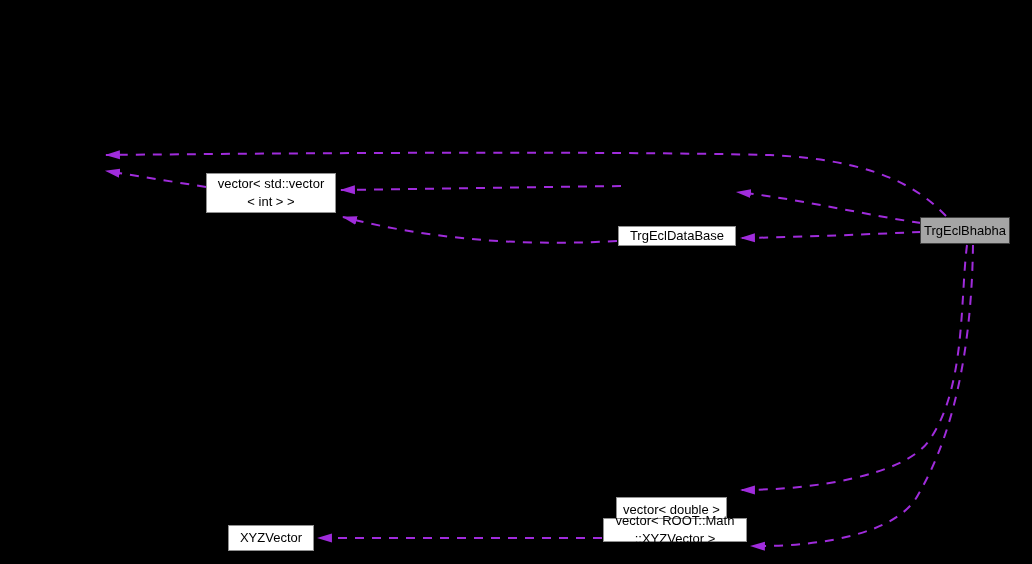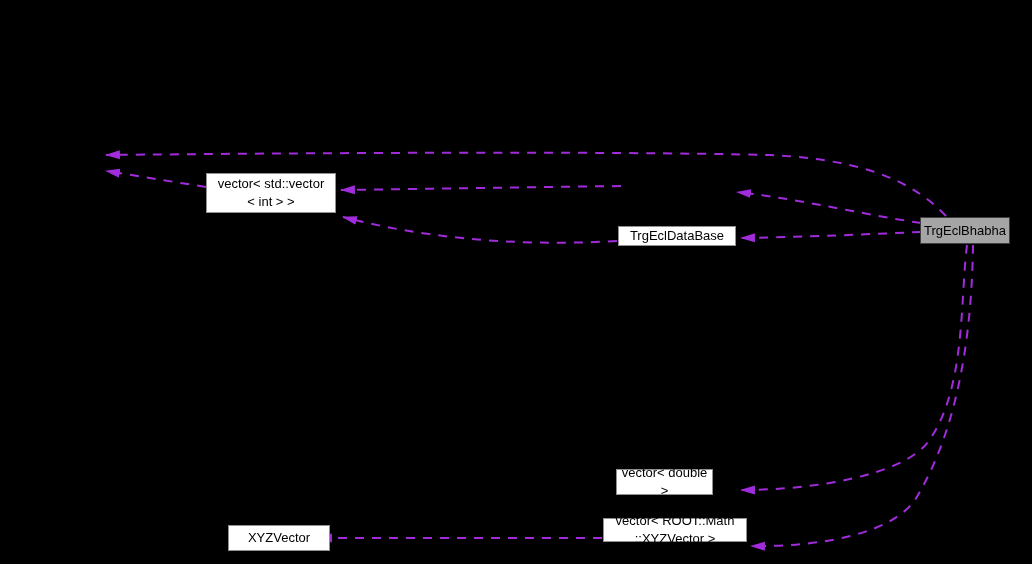--- a/index.html
+++ b/index.html
@@ -64,26 +64,26 @@
 
 
   <div class="node" style="left:618px;top:226px;width:118px;height:20px">
     <span>TrgEclDataBase</span>
   </div>
 
   <div class="node focus" style="left:920px;top:217px;width:90px;height:27px">
     <span>TrgEclBhabha</span>
   </div>
 
-  <div class="node" style="left:616px;top:469px;width:97px;height:26px">
+  <div class="node" style="left:616px;top:497px;width:111px;height:26px">
     <span>vector&lt; double &gt;</span>
   </div>
 
   <div class="node" style="left:603px;top:518px;width:144px;height:24px">
     <span>vector&lt; ROOT::Math
 ::XYZVector &gt;</span>
   </div>
 
-  <div class="node" style="left:228px;top:525px;width:102px;height:26px">
+  <div class="node" style="left:228px;top:525px;width:86px;height:26px">
     <span>XYZVector</span>
   </div>
 
 </div>
 
 </body></html>

